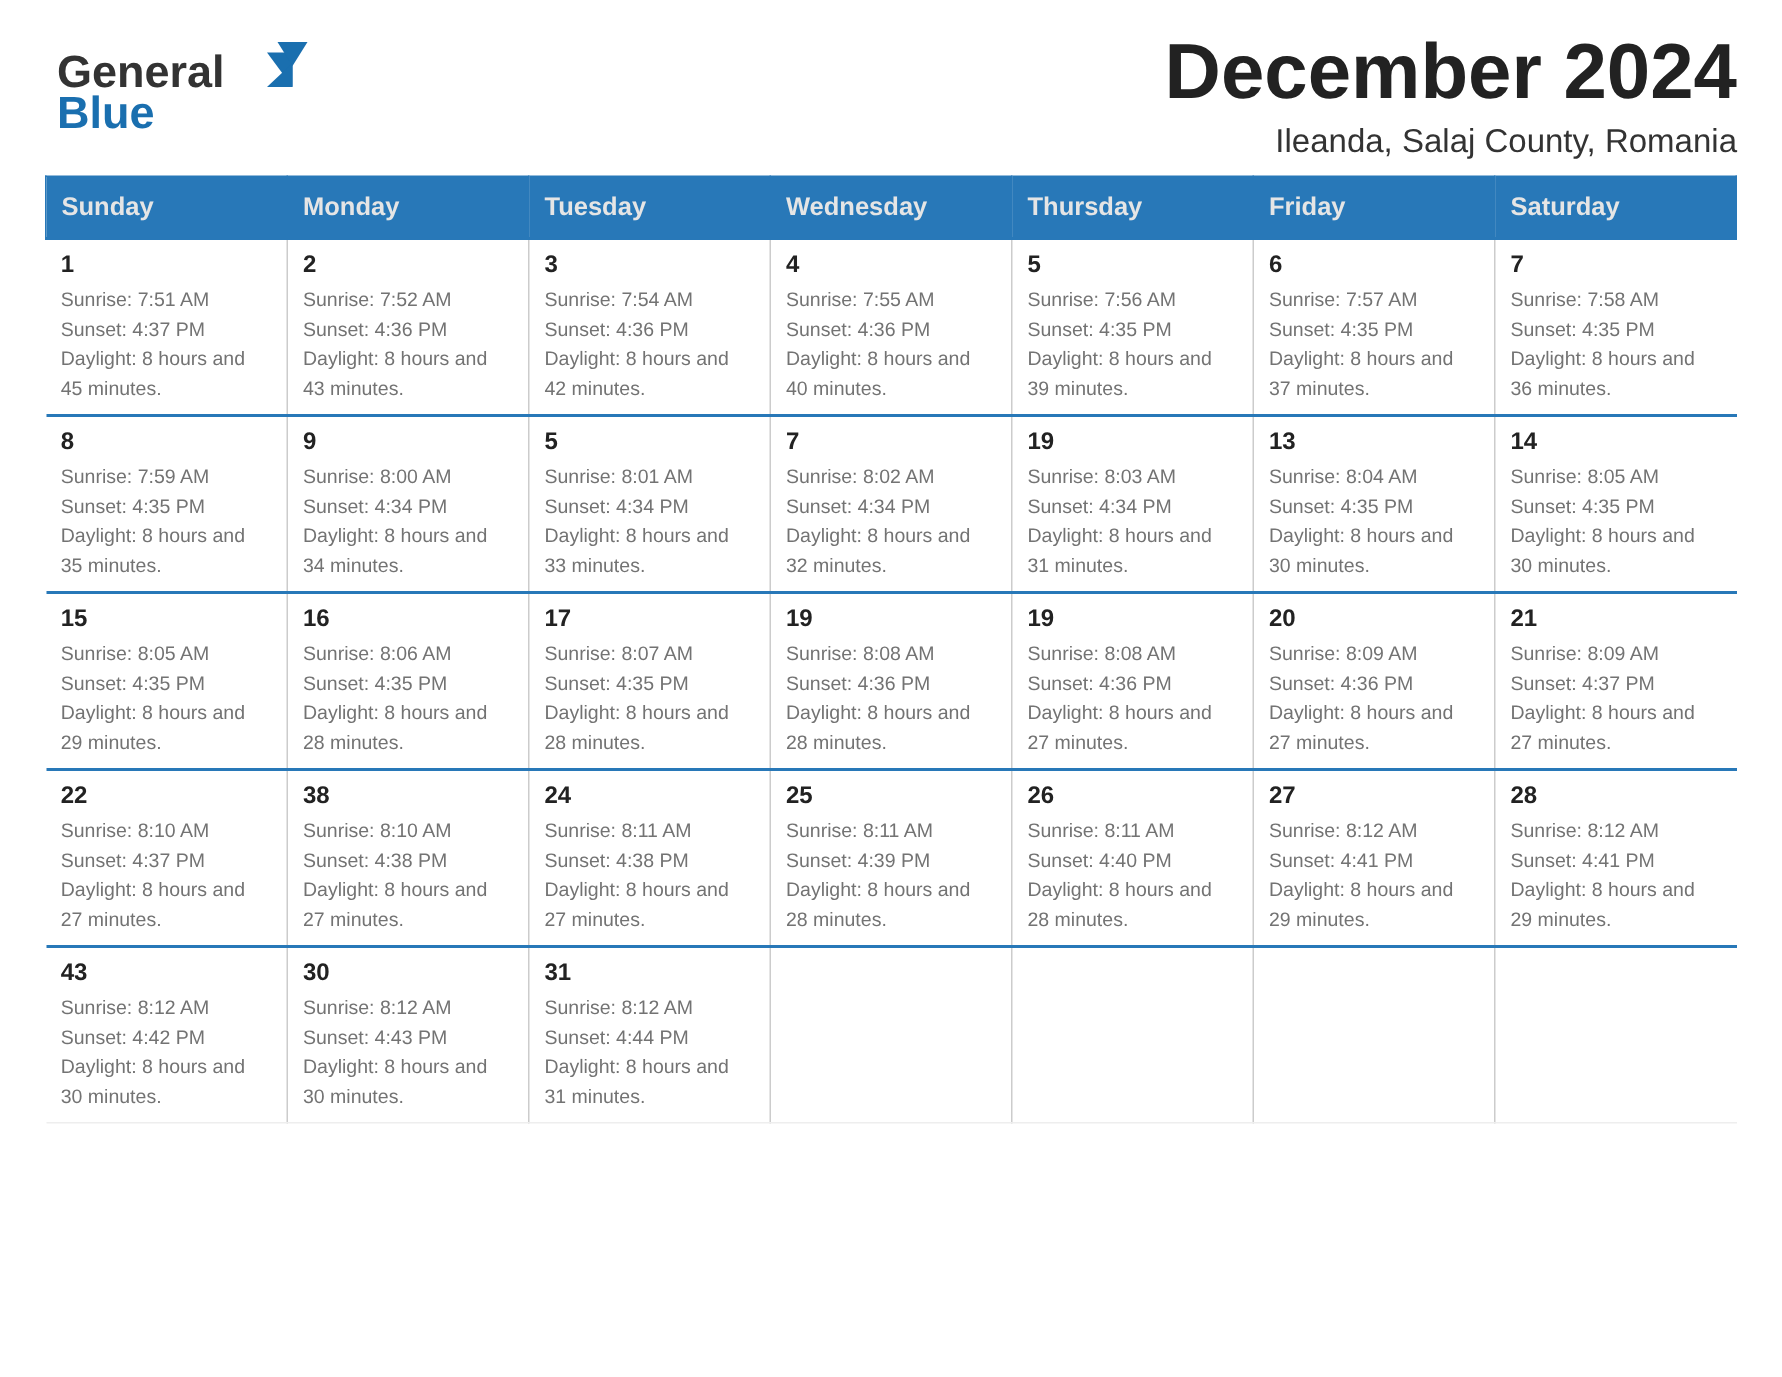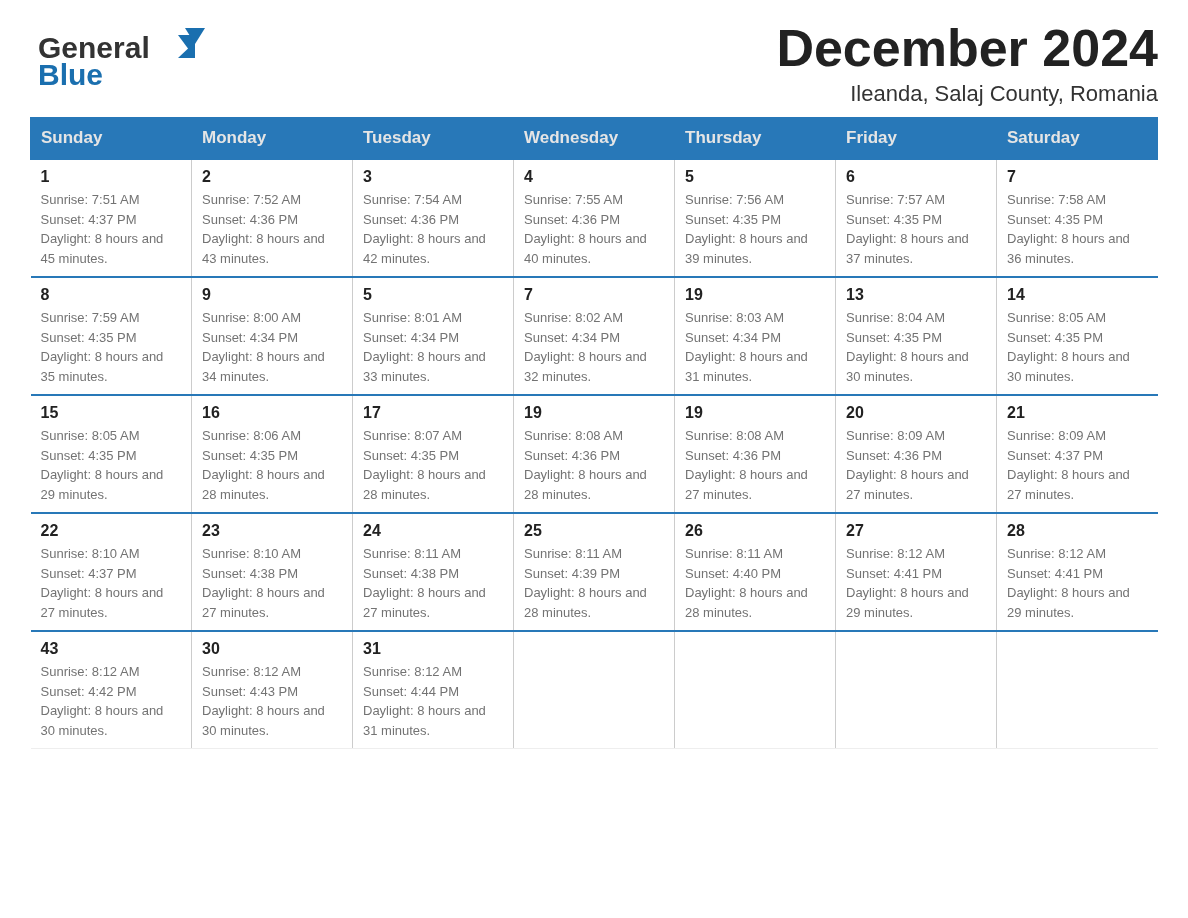--- a/index.html
+++ b/index.html
@@ -216,21 +216,21 @@
         <span class="day-num">21</span>
         <span class="day-info">Sunrise: 8:09 AM<br>Sunset: 4:37 PM<br>Daylight: 8 hours and 27 minutes.</span>
       </td>
       </tr>
       <tr>
         <td>
         <span class="day-num">22</span>
         <span class="day-info">Sunrise: 8:10 AM<br>Sunset: 4:37 PM<br>Daylight: 8 hours and 27 minutes.</span>
       </td>
         <td>
-        <span class="day-num">23</span>
+        <span class="day-num">38</span>
         <span class="day-info">Sunrise: 8:10 AM<br>Sunset: 4:38 PM<br>Daylight: 8 hours and 27 minutes.</span>
       </td>
         <td>
         <span class="day-num">24</span>
         <span class="day-info">Sunrise: 8:11 AM<br>Sunset: 4:38 PM<br>Daylight: 8 hours and 27 minutes.</span>
       </td>
         <td>
         <span class="day-num">25</span>
         <span class="day-info">Sunrise: 8:11 AM<br>Sunset: 4:39 PM<br>Daylight: 8 hours and 28 minutes.</span>
       </td>

